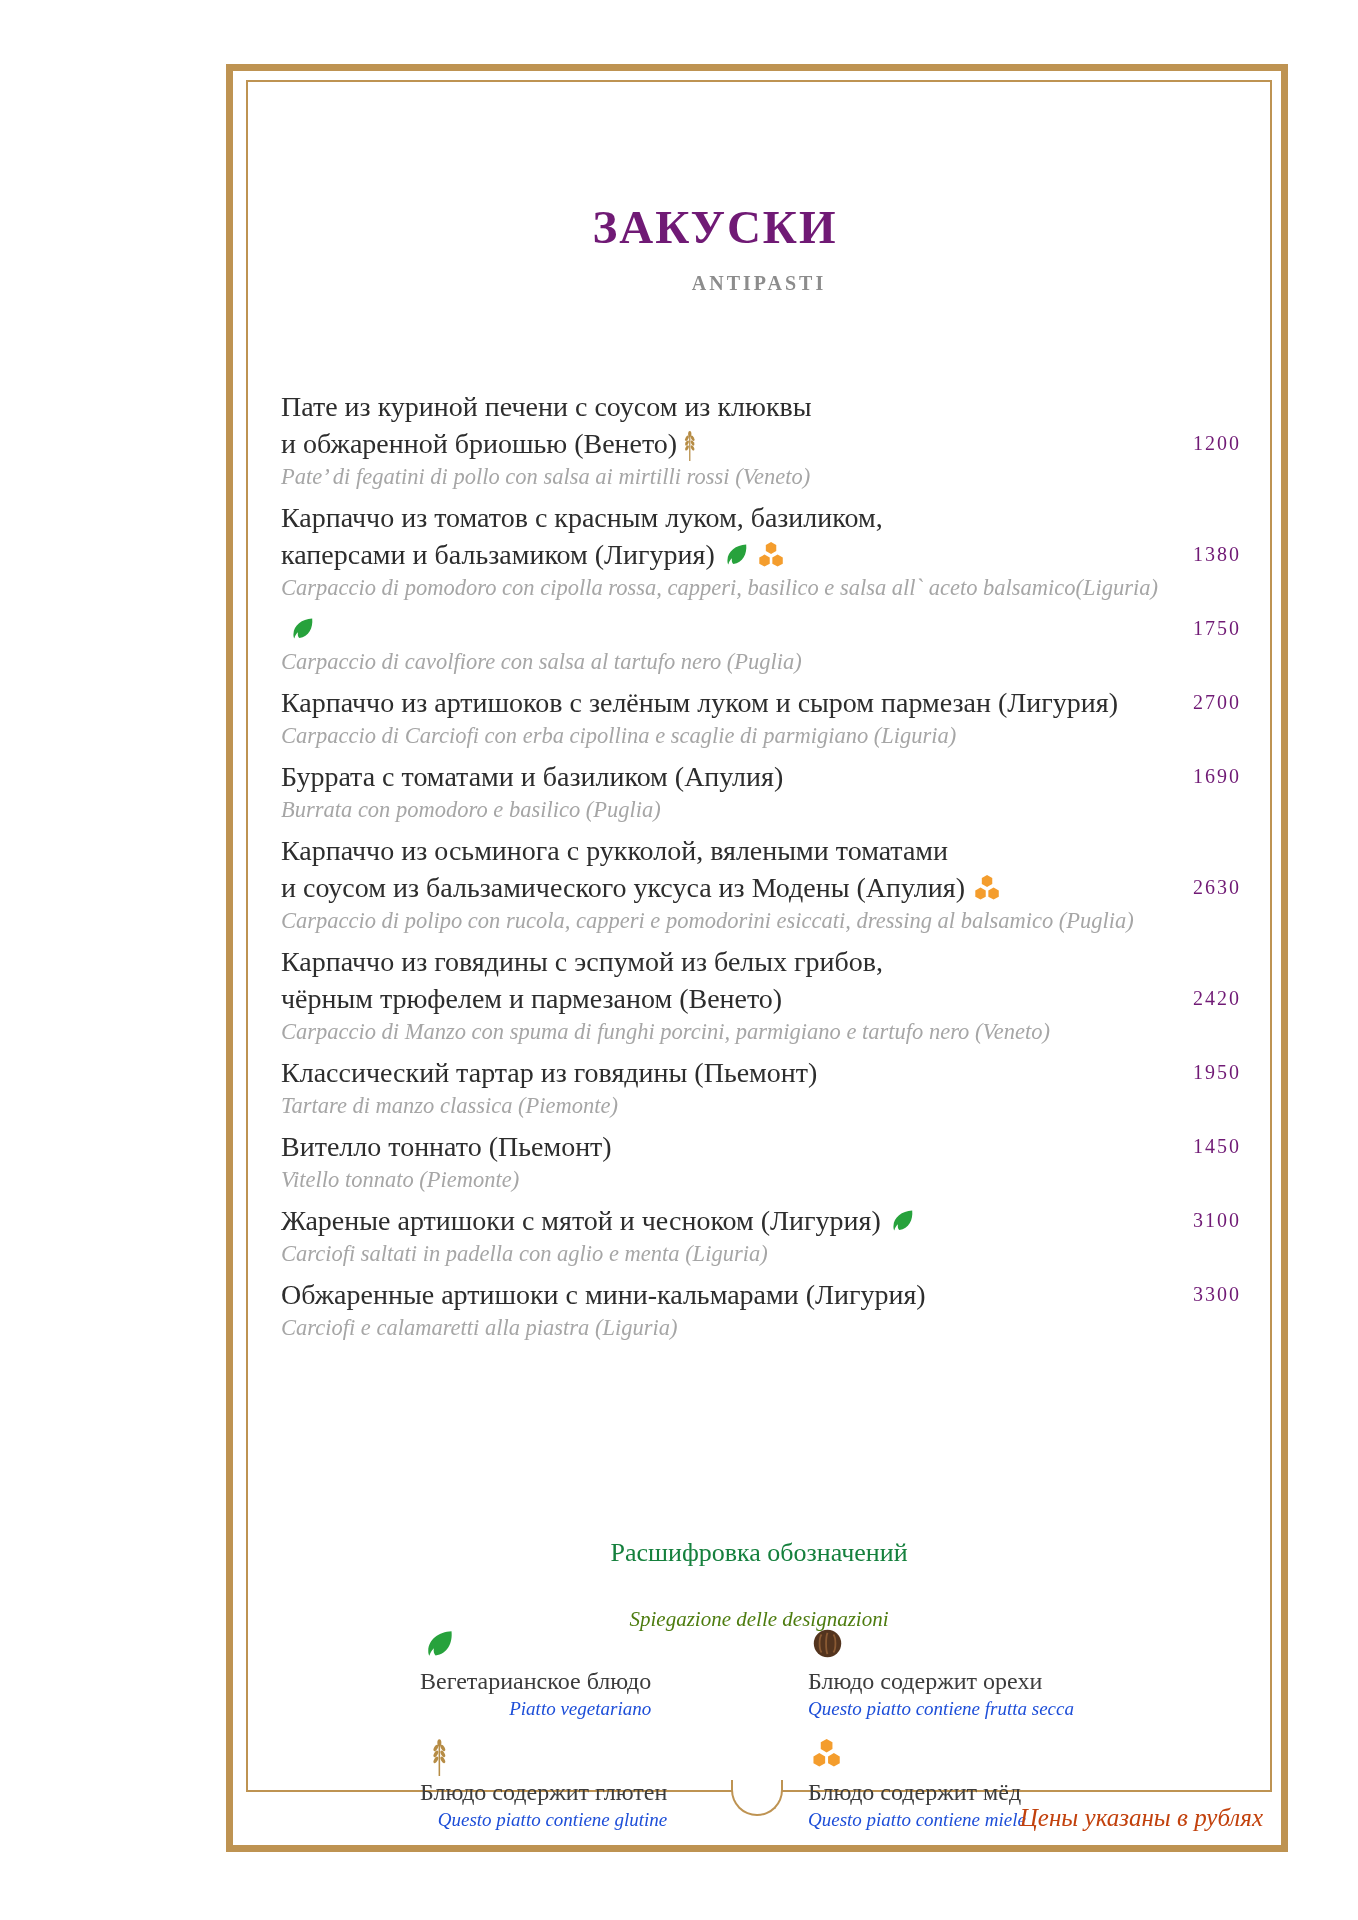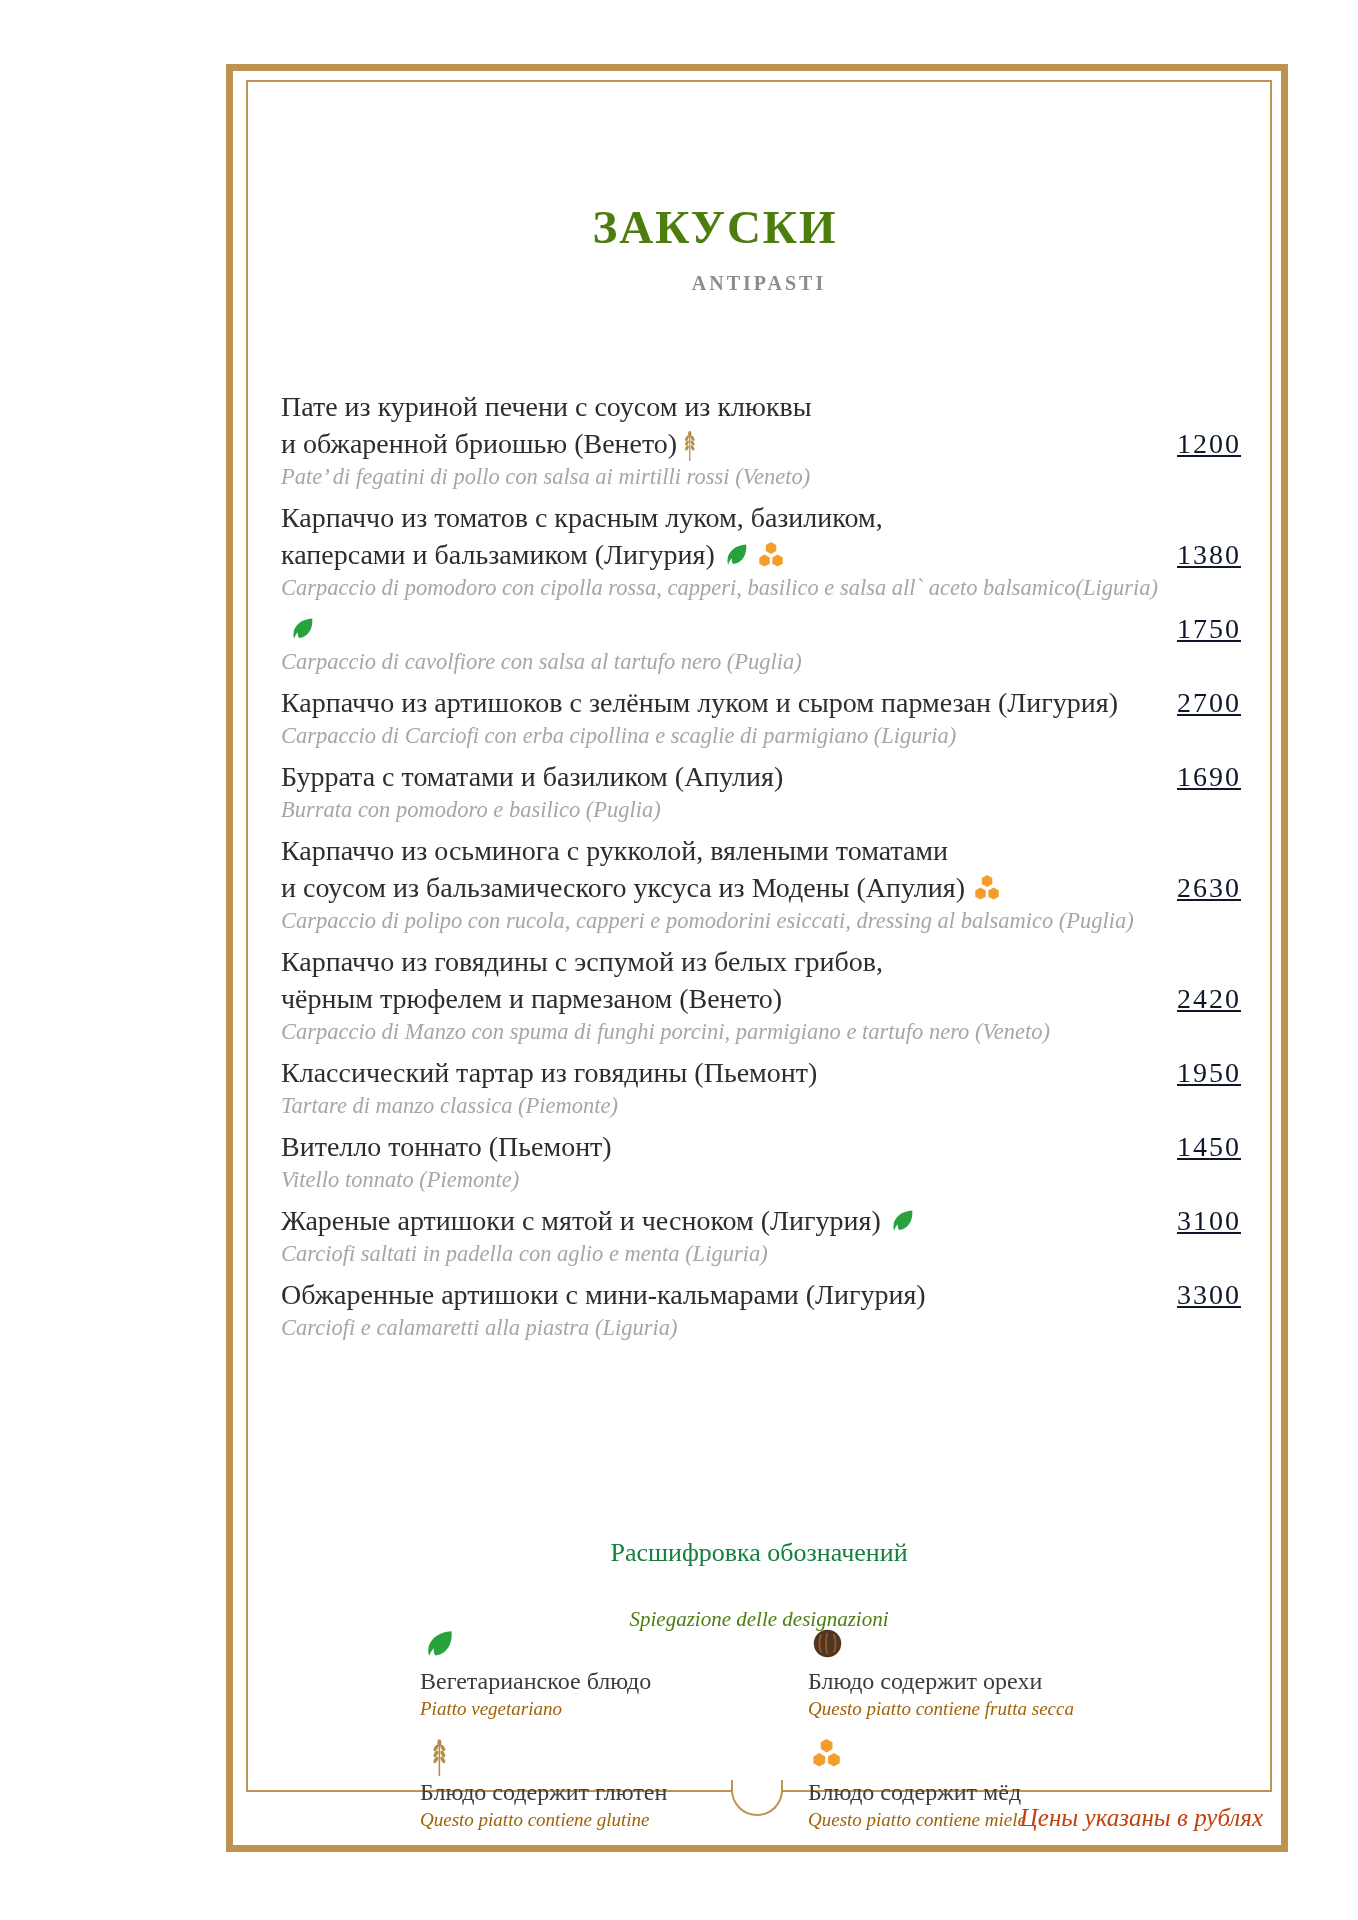--- a/index.html
+++ b/index.html
@@ -23,33 +23,33 @@
     border-radius:0 0 30px 30px; box-sizing:border-box;
   }
   .notch:before, .notch:after {
     content:""; position:absolute; width:2px; height:10px; background:#be9352; top:-9px;
   }
   .notch:before { left:-2px; }
   .notch:after  { right:-2px; }
   
   .page-title {
     position:absolute; left:246px; top:200px; width:938px; text-align:center;
-    font-size:47px; font-weight:bold; letter-spacing:2px; color:#4d7c0f;
+    font-size:47px; font-weight:bold; letter-spacing:2px; color:#701a75;
   }
   .page-subtitle {
     position:absolute; left:246px; top:272px; width:1026px; text-align:center;
     font-size:20px; font-weight:bold; letter-spacing:3px; color:#8c8c8c;
   }
   
   .menu-list { position:absolute; left:281px; top:388px; width:960px; }
   .item { margin-bottom:7px; }
   .ru-line { font-size:28px; line-height:37px; color:#2d2d2d; }
   .it-line { font-size:22.5px; line-height:30px; font-style:italic; color:#a6a6a6; white-space:nowrap; }
   .price {
-    float:right; font-size:28px; line-height:37px; letter-spacing:2px; color:#0f172a;text-decoration:underline;
+    float:right; font-size:20px; line-height:37px; letter-spacing:2px; color:#701a75;
   }
   .icon { display:inline-block; vertical-align:-3px; margin-left:9px; line-height:0; }
   .menu-list .icon svg { height:25px; width:auto; }
   .menu-list .icon.icon-wheat svg { height:30px; vertical-align:-2px; }
   .menu-list .icon.icon-wheat { vertical-align:-6px; margin-left:6px; }
   
   .legend-title {
     position:absolute; left:246px; top:1538px; width:1026px; text-align:center;
     font-size:26px; color:#15803d;
   }
@@ -62,21 +62,21 @@
     display:grid; grid-template-rows:auto auto; grid-auto-flow:column;
     grid-auto-columns:auto; column-gap:58px; row-gap:16px;
   }
   .legend-entry { display:flex; align-items:flex-start; width:330px;flex-direction:column; }
   .legend-icon-box { width:38px; flex:0 0 38px; display:flex; justify-content:center; padding-top:2px; line-height:0; }
   .legend-grid .icon { margin-left:0; }
   .legend-grid .icon svg { height:31px; width:auto; }
   .legend-grid .icon-wheat svg { height:37px; }
   .legend-grid .icon-honey svg { height:28px; }
   .legend-ru { font-size:24px; line-height:30px; color:#3c3c3c; }
-  .legend-it { font-size:19px; line-height:25px; font-style:italic; color:#a16207; }
+  .legend-it { font-size:19px; line-height:25px; font-style:italic; color:#1d4ed8;text-align:right; }
   
   .footer-note {
     position:absolute; right:95px; top:1804px; font-size:25px; font-style:italic; color:#c2410c;
   }
 </style>
 </head>
 <body>
 
 <div id="canvas">
   <div class="outer-frame"></div>

